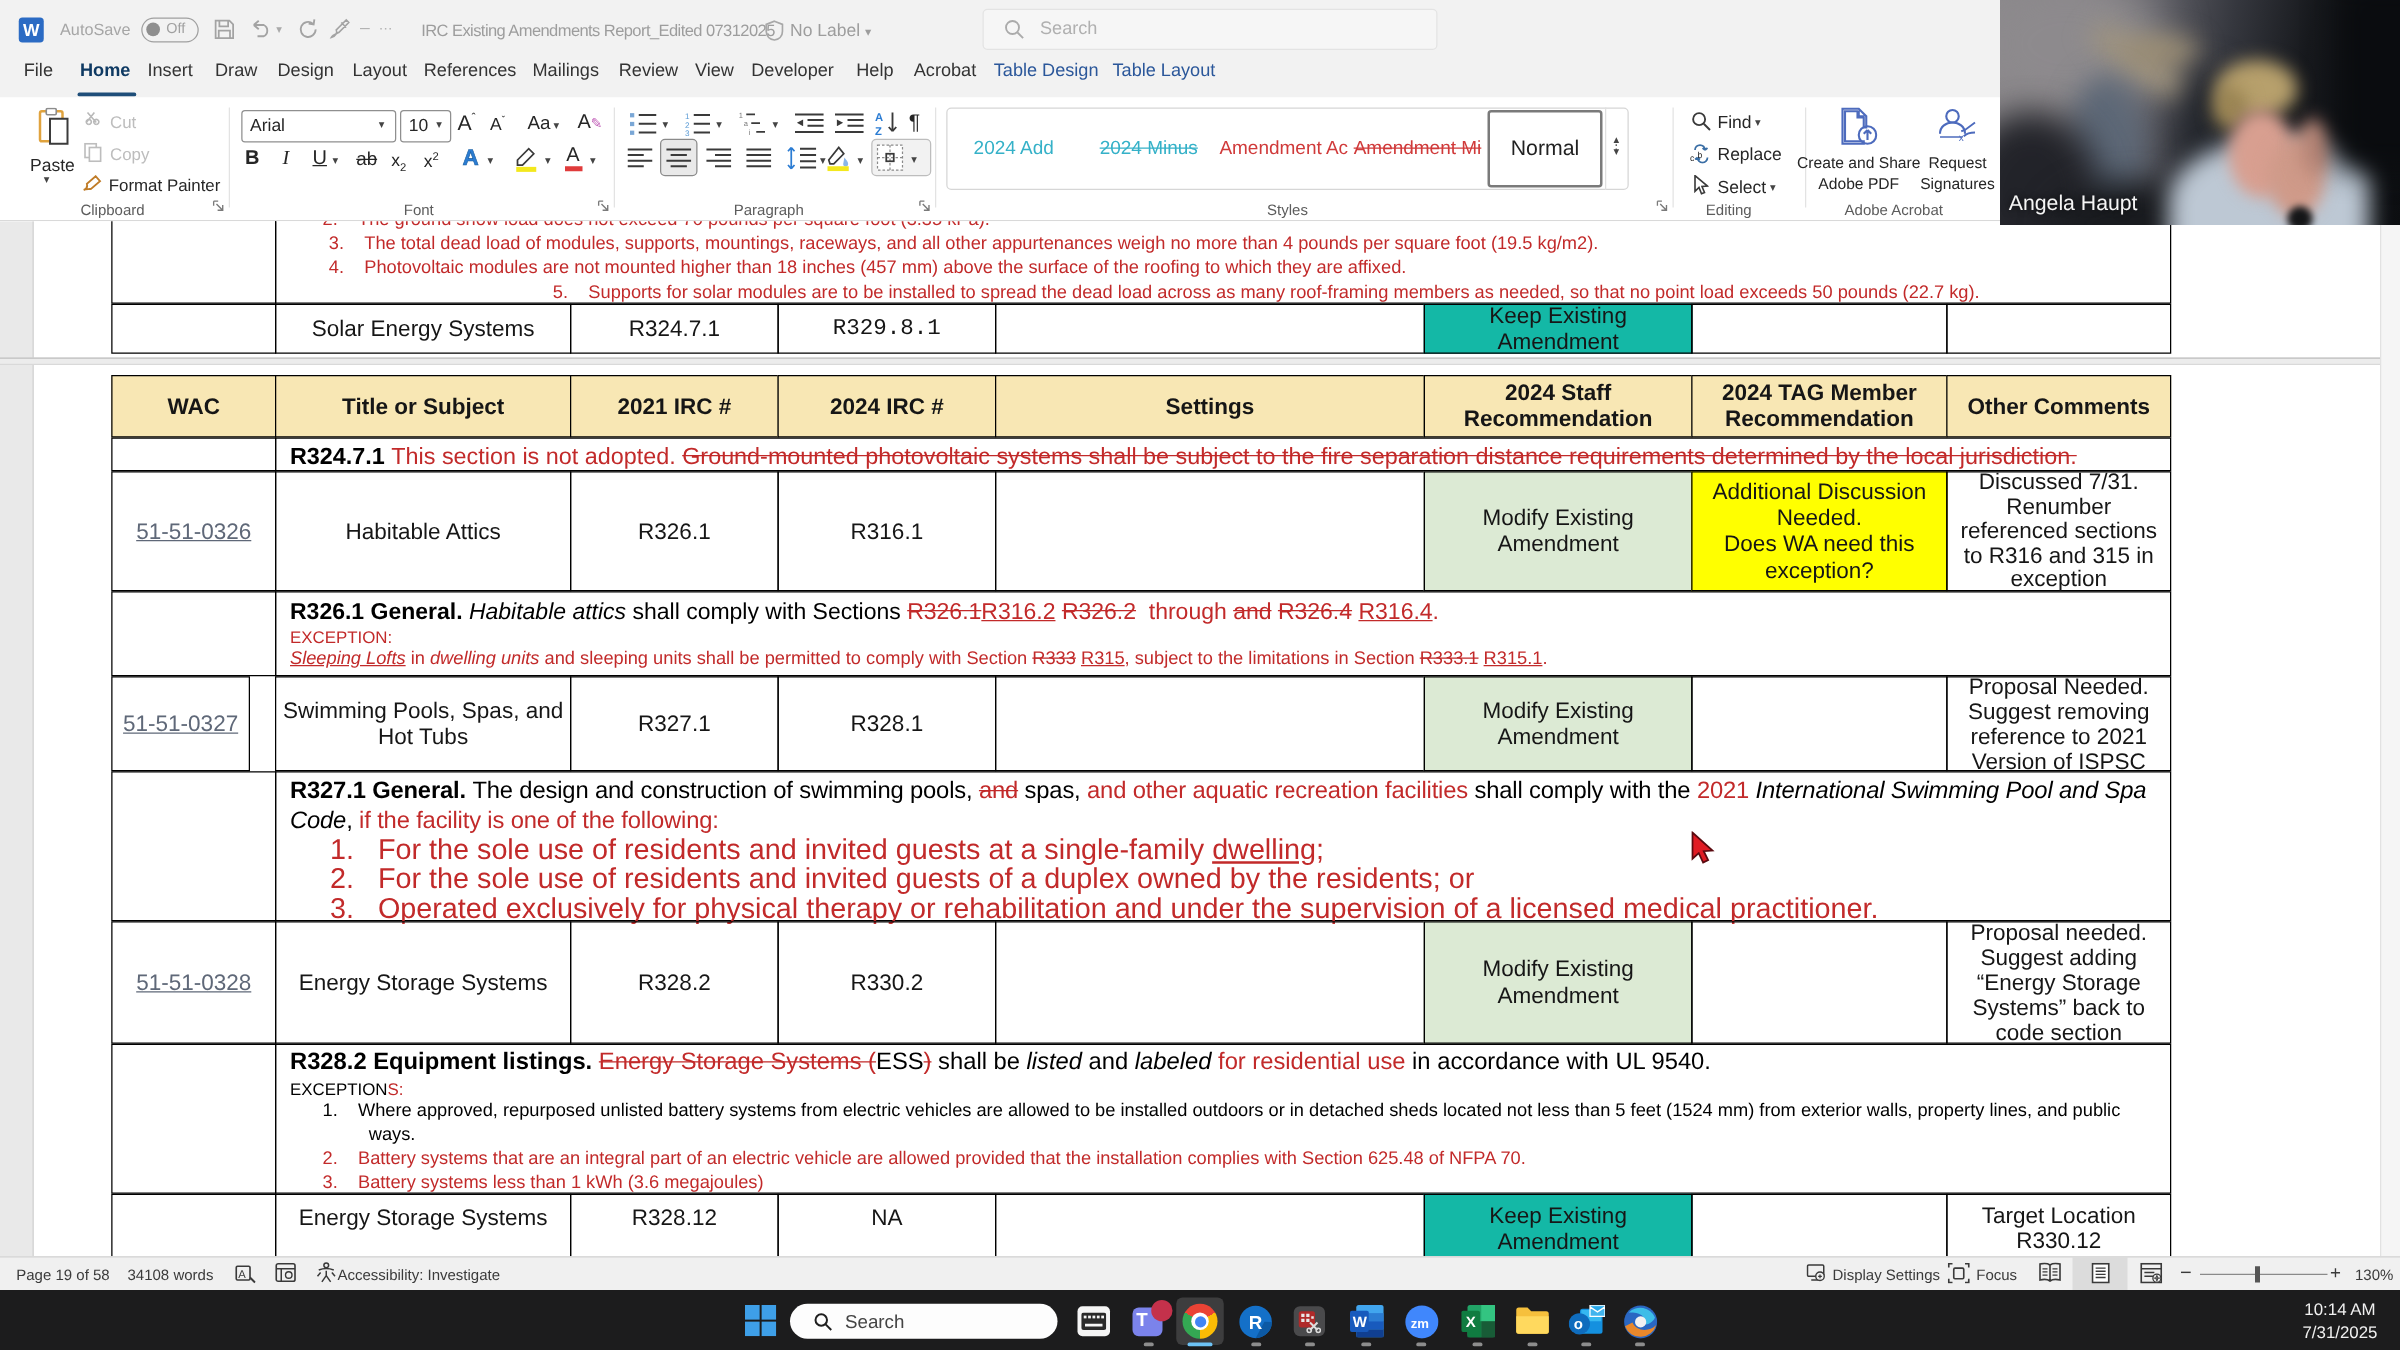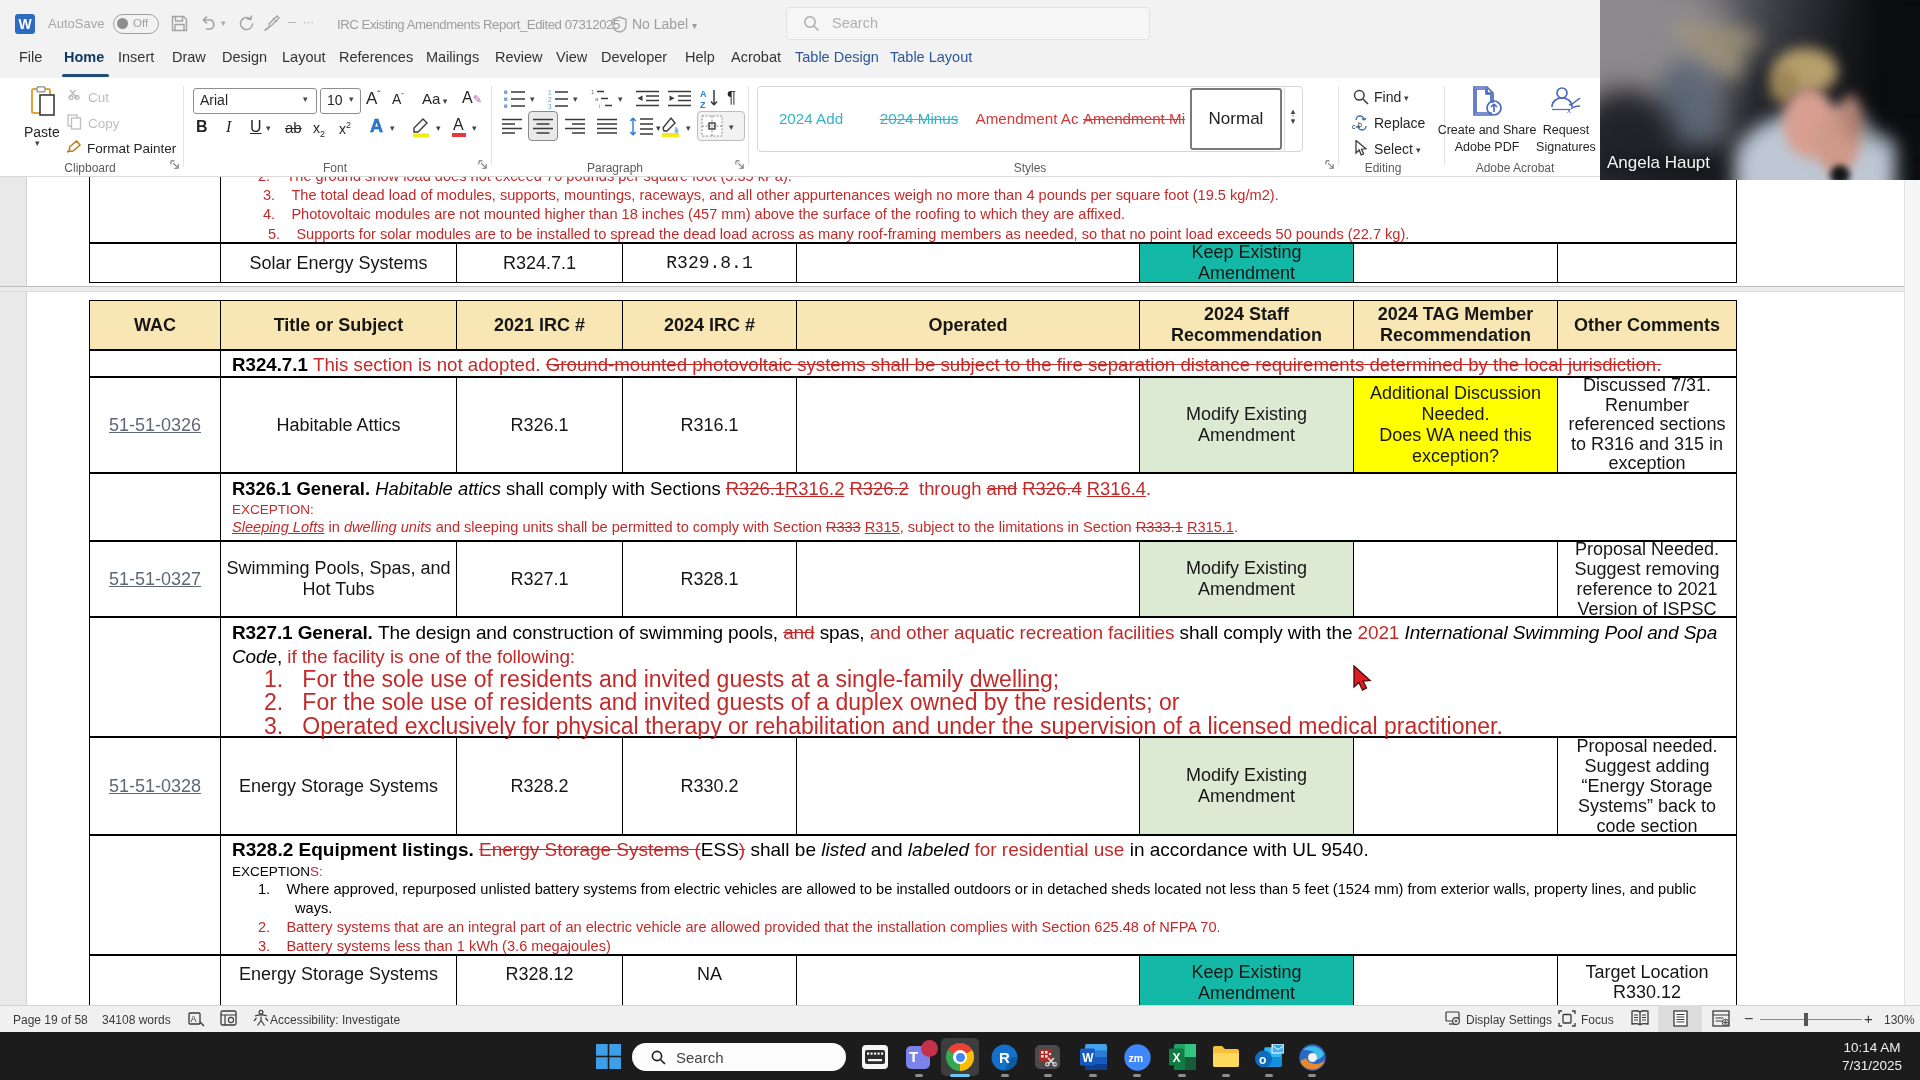--- a/index.html
+++ b/index.html
@@ -318,37 +318,37 @@
 <div id="canvasL"></div>
 
 <div style="position:absolute;left:0;top:109px;width:1904px;height:6px;background:#ececec;border-top:1px solid #bdbdbd;border-bottom:1px solid #d9d9d9;box-sizing:border-box;"></div>
 
 <div class="tcell" style="left:89px;top:-4px;width:132px;height:70px;"></div>
 <div class="tcell" style="left:220px;top:-4px;width:1517px;height:70px;"></div>
 <div class="abs red" style="left:258px;top:-10px;width:1500px;font-size:14.6px;line-height:19.2px;">
 <div>2.&nbsp;&nbsp;&nbsp;&nbsp;The ground snow load does not exceed 70 pounds per square foot (3.35 kPa).</div>
 <div style="margin-left:5px;">3.&nbsp;&nbsp;&nbsp;&nbsp;The total dead load of modules, supports, mountings, raceways, and all other appurtenances weigh no more than 4 pounds per square foot (19.5 kg/m2).</div>
 <div style="margin-left:5px;">4.&nbsp;&nbsp;&nbsp;&nbsp;Photovoltaic modules are not mounted higher than 18 inches (457 mm) above the surface of the roofing to which they are affixed.</div>
-<div style="margin-left:10px;">5.&nbsp;&nbsp;&nbsp;&nbsp;Supports for solar modules are to be installed to spread the dead load across as many roof-framing members as needed, so that no point load exceeds 50 pounds (22.7 kg).</div>
+<div style="margin-left:10px;text-align:center;">5.&nbsp;&nbsp;&nbsp;&nbsp;Supports for solar modules are to be installed to spread the dead load across as many roof-framing members as needed, so that no point load exceeds 50 pounds (22.7 kg).</div>
 </div>
 
 <div class="cell" style="left:89px;top:66px;width:132px;height:40px;"></div>
 <div class="cell" style="left:220px;top:66px;width:237px;height:40px;">Solar Energy Systems</div>
 <div class="cell" style="left:456px;top:66px;width:167px;height:40px;">R324.7.1</div>
 <div class="cell" style="left:622px;top:66px;width:175px;height:40px;font-family:Liberation Mono, monospace;">R329.8.1</div>
 <div class="cell" style="left:796px;top:66px;width:344px;height:40px;"></div>
 <div class="cell blue" style="left:1139px;top:66px;width:215px;height:40px;">Keep Existing<br>Amendment</div>
 <div class="cell" style="left:1353px;top:66px;width:205px;height:40px;"></div>
 <div class="cell" style="left:1557px;top:66px;width:180px;height:40px;"></div>
 
 <div class="cell tan" style="left:89px;top:123px;width:132px;height:50px;font-weight:bold;">WAC</div>
 <div class="cell tan" style="left:220px;top:123px;width:237px;height:50px;font-weight:bold;">Title or Subject</div>
 <div class="cell tan" style="left:456px;top:123px;width:167px;height:50px;font-weight:bold;">2021 IRC #</div>
 <div class="cell tan" style="left:622px;top:123px;width:175px;height:50px;font-weight:bold;">2024 IRC #</div>
-<div class="cell tan" style="left:796px;top:123px;width:344px;height:50px;font-weight:bold;">Operated</div>
+<div class="cell tan" style="left:796px;top:123px;width:344px;height:50px;font-weight:bold;">Settings</div>
 <div class="cell tan" style="left:1139px;top:123px;width:215px;height:50px;font-weight:bold;">2024 Staff<br>Recommendation</div>
 <div class="cell tan" style="left:1353px;top:123px;width:205px;height:50px;font-weight:bold;">2024 TAG Member<br>Recommendation</div>
 <div class="cell tan" style="left:1557px;top:123px;width:180px;height:50px;font-weight:bold;">Other Comments</div>
 
 <div class="tcell" style="left:89px;top:173px;width:132px;height:27px;"></div>
 <div class="tcell" style="left:220px;top:173px;width:1517px;height:27px;"></div>
 <div class="abs" style="left:232px;top:177px;font-size:18.7px;white-space:nowrap;"><b>R324.7.1 </b><span class="red">This section is not adopted. <span class="strike">Ground-mounted photovoltaic systems shall be subject to the fire separation distance requirements determined by the local jurisdiction.</span></span></div>
 
 <div class="cell" style="left:89px;top:200px;width:132px;height:96px;">
         <span class="link">51-51-0326</span>
@@ -360,21 +360,21 @@
 <div class="cell green" style="left:1139px;top:200px;width:215px;height:96px;">Modify Existing<br>Amendment</div>
 <div class="cell yellow" style="left:1353px;top:200px;width:205px;height:96px;">Additional Discussion<br>Needed.<br>Does WA need this<br>exception?</div>
 <div class="cell" style="left:1557px;top:200px;width:180px;height:96px;line-height:19.5px;">Discussed 7/31.<br>Renumber<br>referenced sections<br>to R316 and 315 in<br>exception</div>
 
 <div class="tcell" style="left:89px;top:296px;width:132px;height:68px;"></div>
 <div class="tcell" style="left:220px;top:296px;width:1517px;height:68px;"></div>
 <div class="abs" style="left:232px;top:301px;font-size:18.4px;white-space:nowrap;"><b>R326.1 General. </b><i>Habitable attics</i> shall comply with Sections <span class="red strike">R326.1</span><span class="red u">R316.2</span> <span class="red strike">R326.2</span><span class="red">&nbsp; through <span class="strike">and</span> <span class="strike">R326.4</span> <span class="u">R316.4</span>.</span></div>
 <div class="abs red" style="left:232px;top:325px;font-size:13.5px;">EXCEPTION:</div>
 <div class="abs red" style="left:232px;top:342px;font-size:14.6px;white-space:nowrap;"><i class="u">Sleeping Lofts</i> in <i>dwelling units</i> and sleeping units shall be permitted to comply with Section <span class="strike">R333</span> <span class="u">R315</span>, subject to the limitations in Section <span class="strike">R333.1</span> <span class="u">R315.1</span>.</div>
 
-<div class="cell" style="left:89px;top:364px;width:132px;height:76px;">
+<div class="cell" style="left:89px;top:364px;width:111px;height:76px;">
         <span class="link">51-51-0327</span>
       </div>
 <div class="cell" style="left:220px;top:364px;width:237px;height:76px;white-space:nowrap;">Swimming Pools, Spas, and<br>Hot Tubs</div>
 <div class="cell" style="left:456px;top:364px;width:167px;height:76px;">R327.1</div>
 <div class="cell" style="left:622px;top:364px;width:175px;height:76px;">R328.1</div>
 <div class="cell" style="left:796px;top:364px;width:344px;height:76px;"></div>
 <div class="cell green" style="left:1139px;top:364px;width:215px;height:76px;">Modify Existing<br>Amendment</div>
 <div class="cell" style="left:1353px;top:364px;width:205px;height:76px;"></div>
 <div class="cell" style="left:1557px;top:364px;width:180px;height:76px;line-height:20px;">Proposal Needed.<br>Suggest removing<br>reference to 2021<br>Version of ISPSC</div>
 

